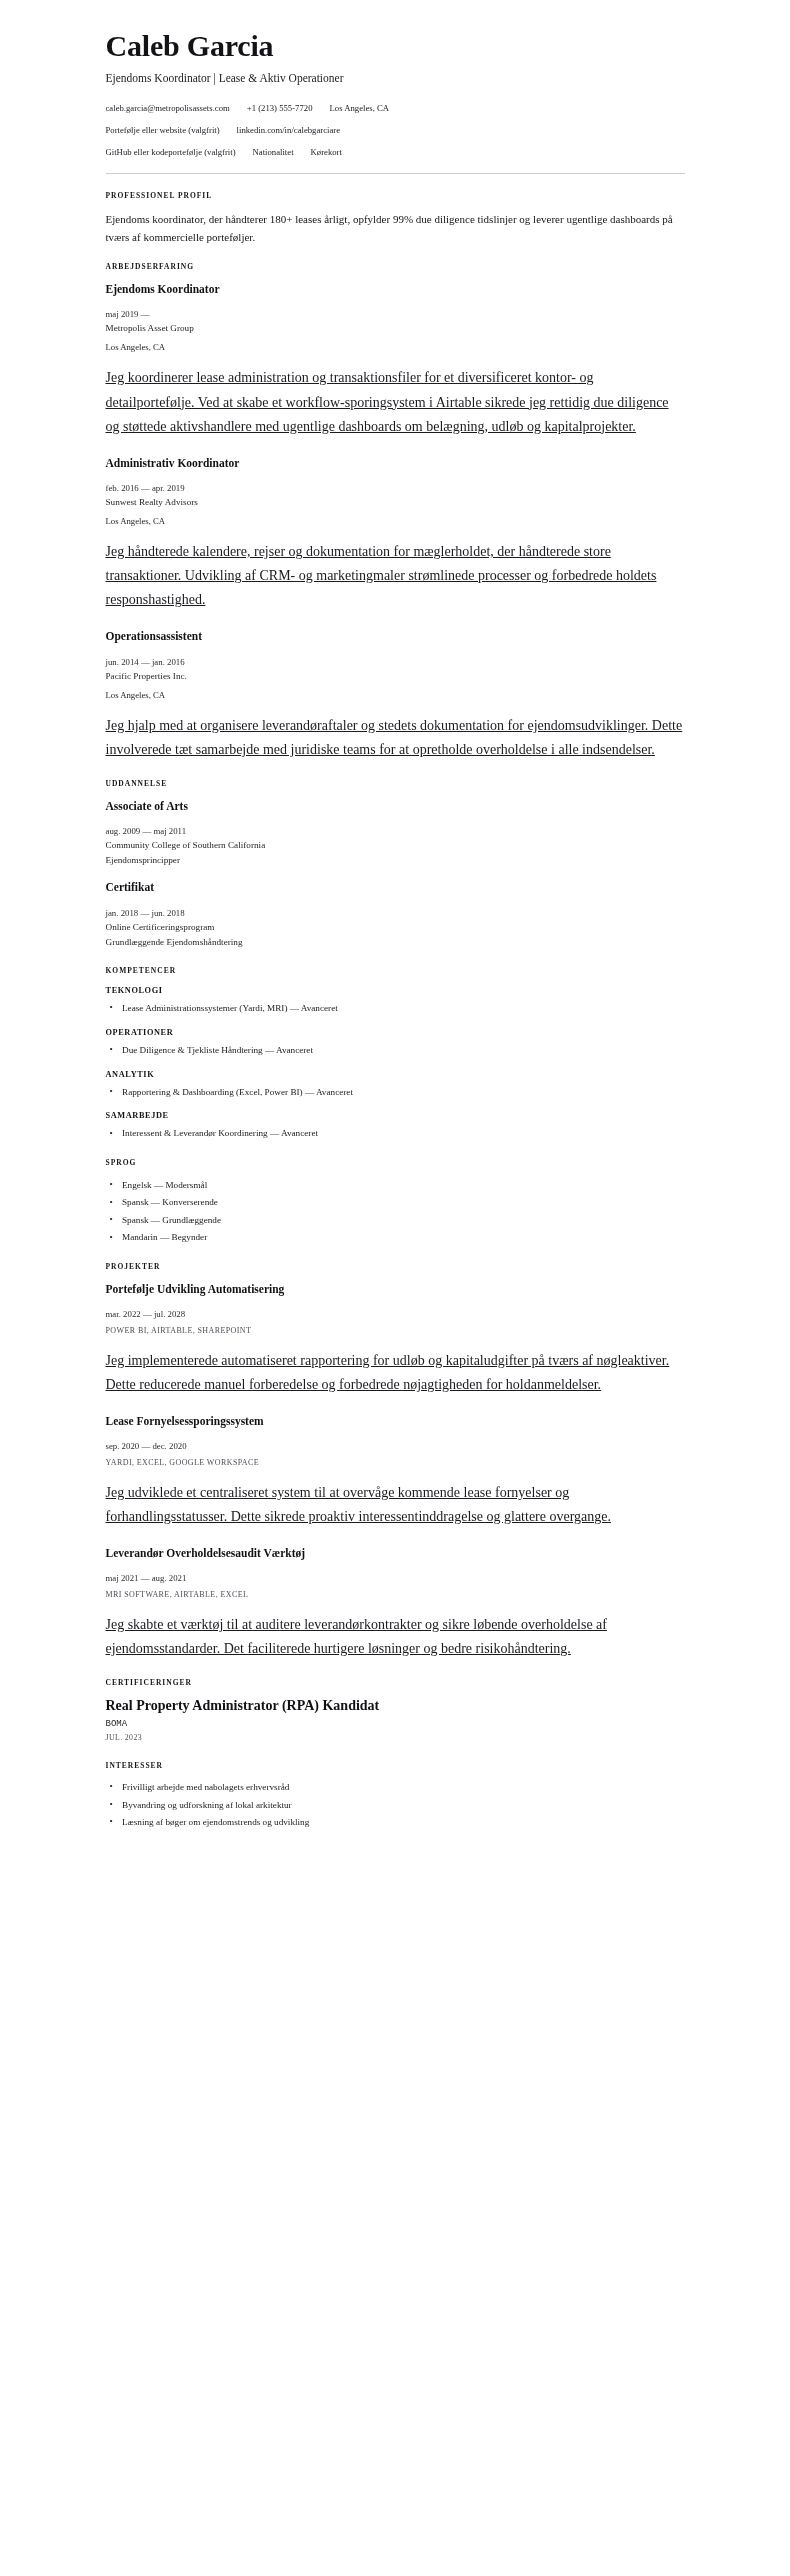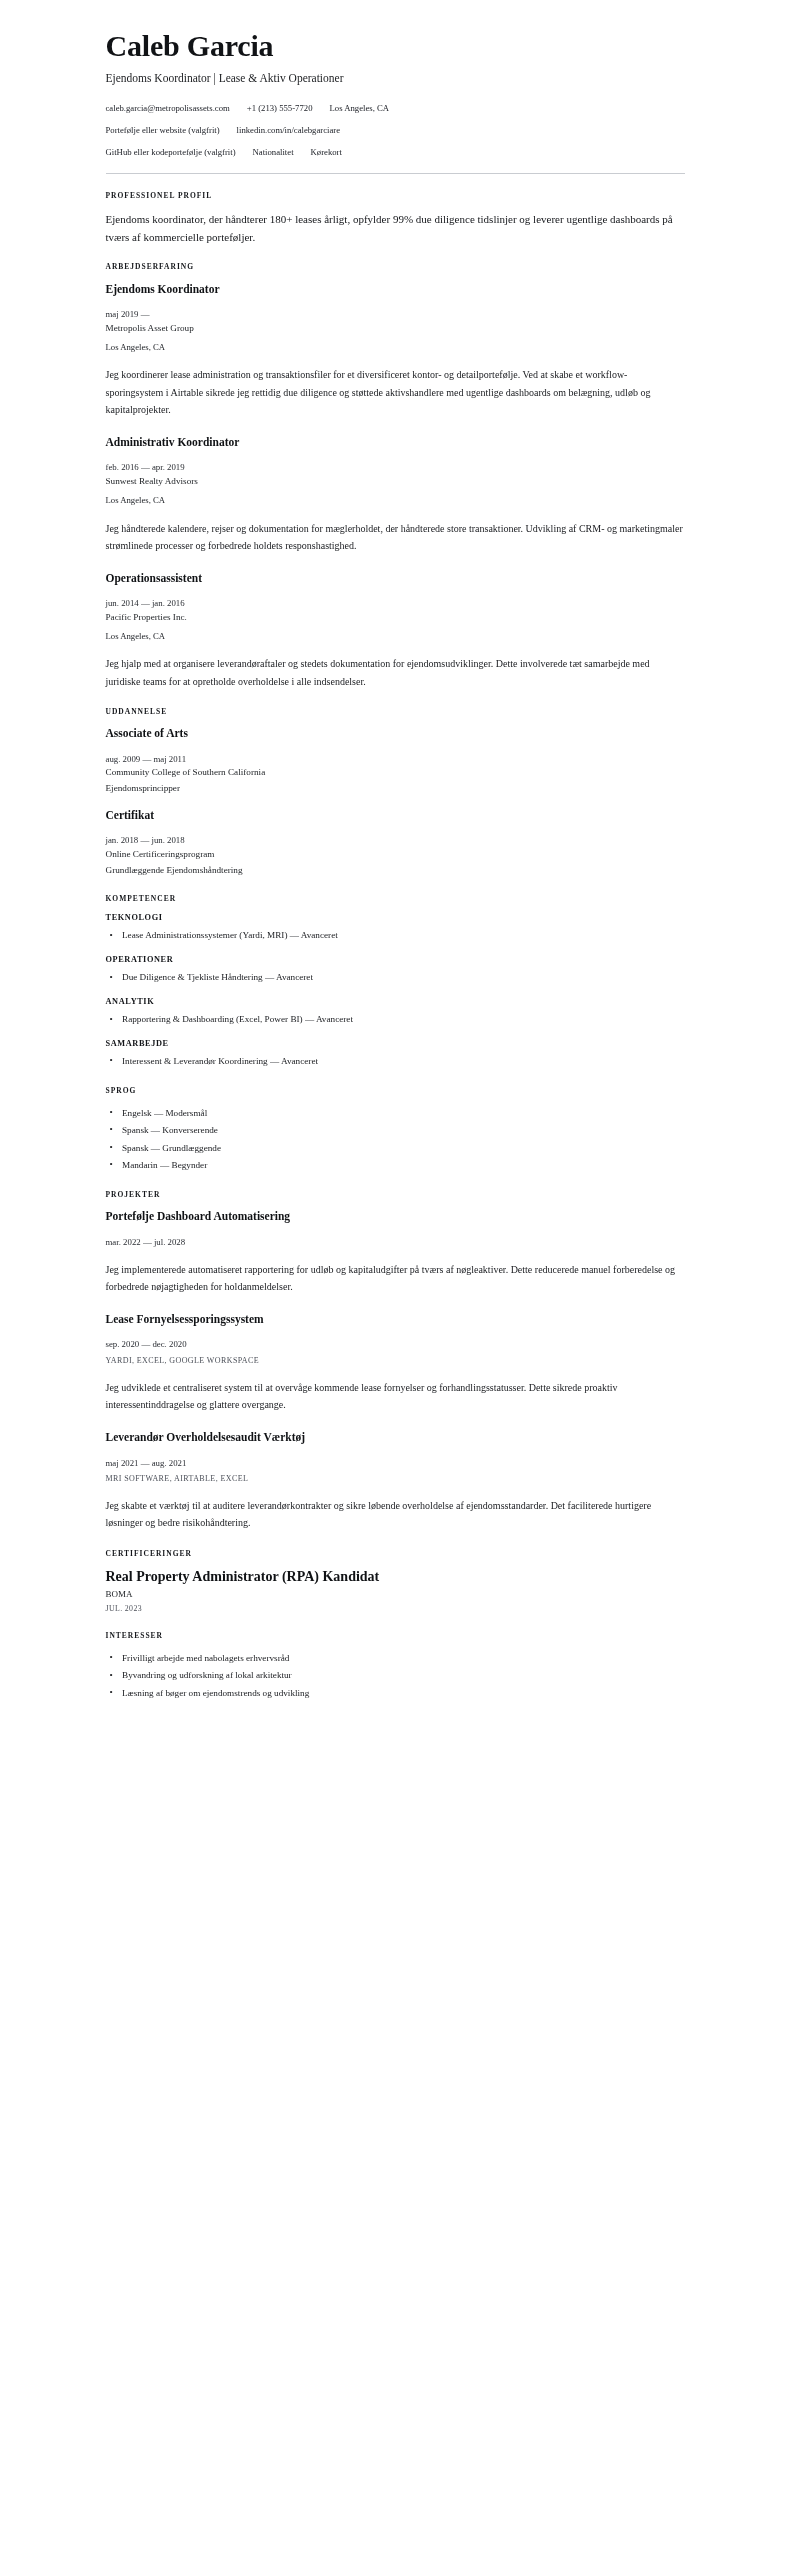--- a/index.html
+++ b/index.html
@@ -118,25 +118,26 @@
   }
   .entry-meta {
     font-size: 8px;
     letter-spacing: 0.4px;
     color: #4c5059;
     text-transform: uppercase;
     margin: 4px 0 0 0;
     line-height: 1.45;
   }
   .entry-desc {
-    font-size: 10px;
+    font-size: 14px;
     line-height: 1.72;
     color: #1a1c20;
     margin: 12.5px 0 0 0;
     max-width: 620px;
+    text-decoration: underline;
   }
 
   
   .skill-group { margin: 0 0 12px 0; }
   .skill-group:last-child { margin-bottom: 0; }
   .skill-group-title {
     font-size: 8.3px;
     font-weight: 700;
     letter-spacing: 0.6px;
     text-transform: uppercase;
@@ -175,20 +176,21 @@
     font-weight: 700;
     color: #101215;
     margin: 0;
     line-height: 1.3;
   }
   .cert-issuer {
     font-size: 9px;
     color: #1d2024;
     margin: 2px 0 0 0;
     line-height: 1.4;
+    font-family: Liberation Mono, monospace;
   }
   .cert-date {
     font-size: 7.8px;
     letter-spacing: 0.4px;
     text-transform: uppercase;
     color: #4c5059;
     margin: 2.6px 0 0 0;
     line-height: 1.4;
   }
 
@@ -321,23 +323,24 @@
         <li>Spansk — Grundlæggende</li>
         <li>Mandarin — Begynder</li>
       </ul>
   </section>
 
   <section class="section">
     <h2 class="section-title">Projekter</h2>
     <div id="projects-list">
         <div class="entry">
           <div class="entry-head">
-            <h3 class="entry-title">Portefølje Dashboard Automatisering</h3>
+            <h3 class="entry-title">Portefølje Udvikling Automatisering</h3>
             <span class="entry-date">mar. 2022 — jul. 2028</span>
           </div>
+          <div class="entry-meta">POWER BI, AIRTABLE, SHAREPOINT</div>
           <p class="entry-desc">Jeg implementerede automatiseret rapportering for udløb og kapitaludgifter på tværs af nøgleaktiver. Dette reducerede manuel forberedelse og forbedrede nøjagtigheden for holdanmeldelser.</p>
         </div>
         <div class="entry">
           <div class="entry-head">
             <h3 class="entry-title">Lease Fornyelsessporingssystem</h3>
             <span class="entry-date">sep. 2020 — dec. 2020</span>
           </div>
           <div class="entry-meta">YARDI, EXCEL, GOOGLE WORKSPACE</div>
           <p class="entry-desc">Jeg udviklede et centraliseret system til at overvåge kommende lease fornyelser og forhandlingsstatusser. Dette sikrede proaktiv interessentinddragelse og glattere overgange.</p>
         </div>

